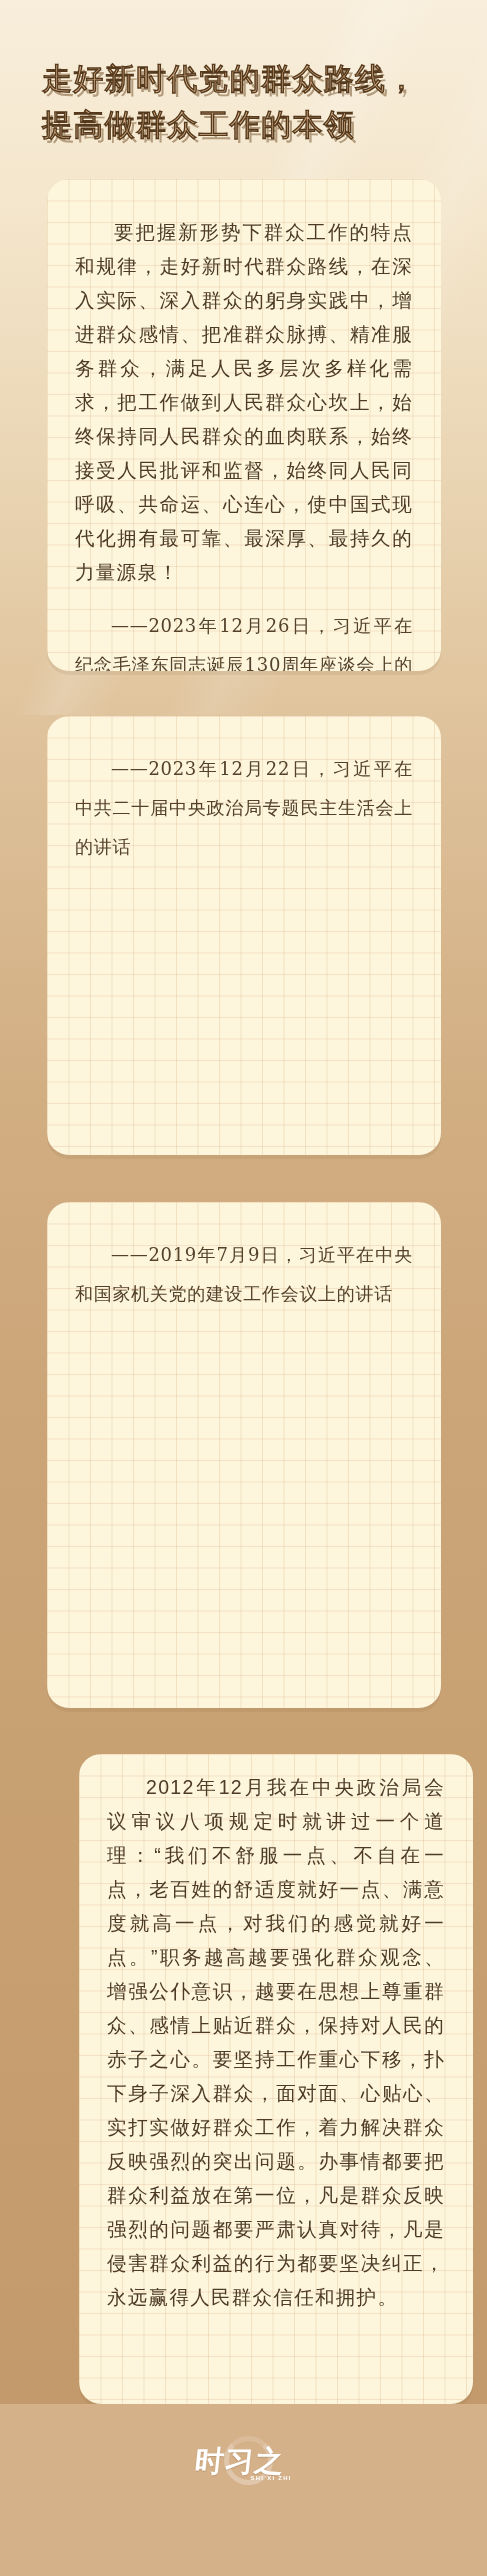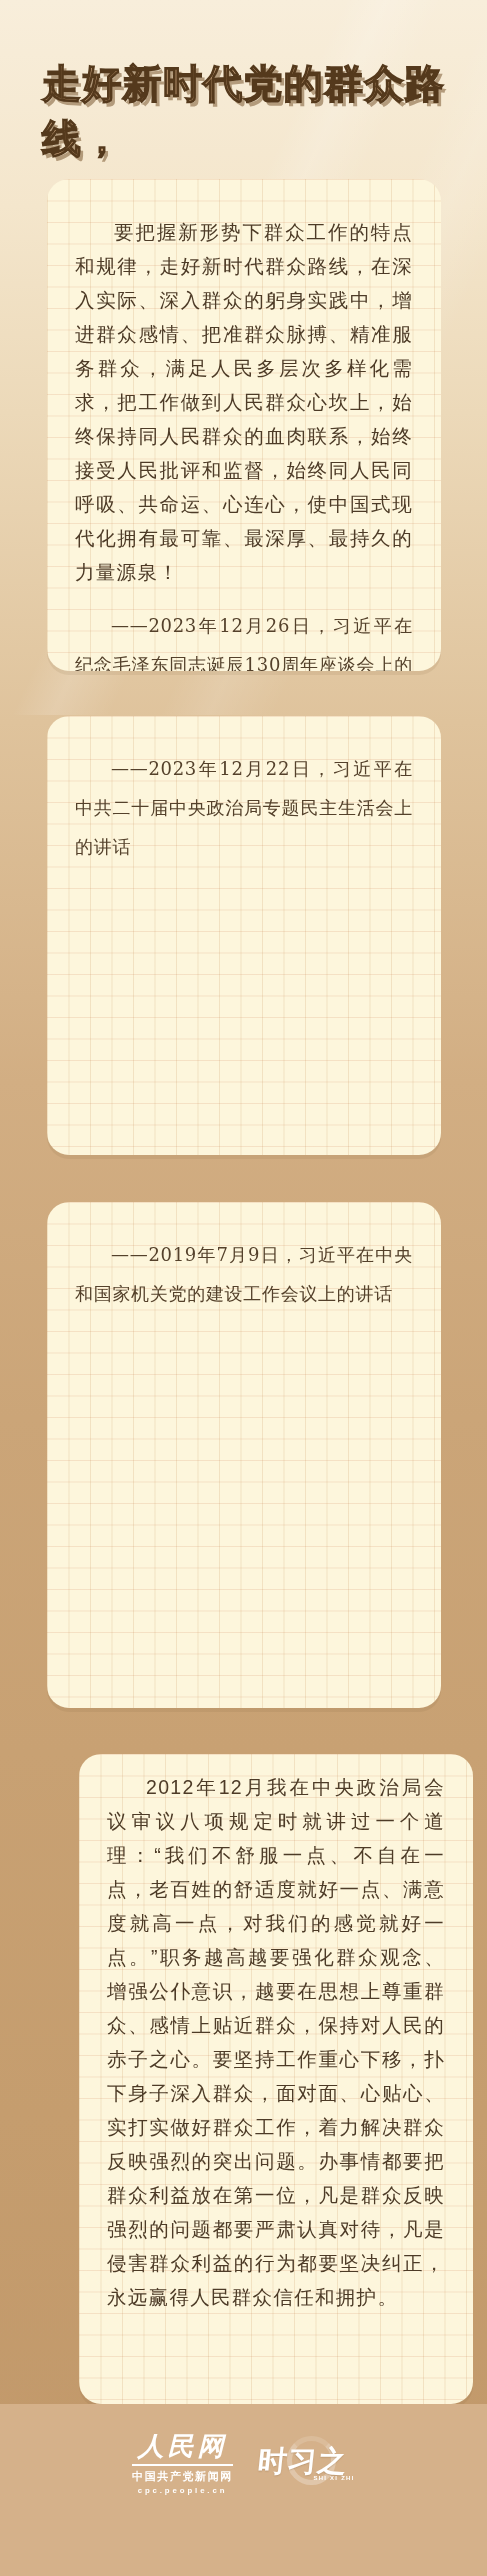--- a/index.html
+++ b/index.html
@@ -17,21 +17,21 @@
   
   #page::before{
     content:"";position:absolute;left:0;top:0;width:488px;height:715px;
     background:
       linear-gradient(115deg, transparent 42%, rgba(255,255,255,.16) 47%, transparent 54%),
       linear-gradient(115deg, transparent 60%, rgba(255,255,255,.12) 66%, transparent 74%);
     pointer-events:none;
   }
   .title{
     position:absolute;left:42px;top:56px;width:416px;
-    font-weight:700;font-size:39px;line-height:55px;letter-spacing:1.3px;
+    font-weight:400;font-size:30px;line-height:46px;letter-spacing:1.3px;
     color:#d8b18a;
     -webkit-text-stroke:1.4px #54391c;
     text-shadow:3.3px 3.9px 0 rgba(111,75,35,.5);
   }
   .card{
     position:absolute;left:47px;width:394px;
     background-color:#fdf6dc;
     background-image:
       linear-gradient(to right, rgba(201,152,98,.22) 0.7px, transparent 0.7px),
       linear-gradient(to bottom, rgba(214,150,110,.22) 0.7px, transparent 0.7px);
@@ -95,20 +95,21 @@
   #card-3{top:1202px;height:506px;}
   #card-4{top:1754px;height:650px;margin-left:32px;}
 </style>
 </head>
 <body>
 
 <div id="page">
 
   <div class="title">
     <div>走好新时代党的群众路线，</div>
+    <div>提高做群众工作的本领</div>
   </div>
 
   <div id="card-1" class="card first">
     <p class="quote">要把握新形势下群众工作的特点和规律，走好新时代群众路线，在深入实际、深入群众的躬身实践中，增进群众感情、把准群众脉搏、精准服务群众，满足人民多层次多样化需求，把工作做到人民群众心坎上，始终保持同人民群众的血肉联系，始终接受人民批评和监督，始终同人民同呼吸、共命运、心连心，使中国式现代化拥有最可靠、最深厚、最持久的力量源泉！</p>
     <p class="src">——2023年12月26日，习近平在纪念毛泽东同志诞辰130周年座谈会上的讲话</p>
   </div>
 
   <div id="card-2" class="card">
     <p class="src">——2023年12月22日，习近平在中共二十届中央政治局专题民主生活会上的讲话</p>
   </div>
@@ -117,25 +118,20 @@
     <p class="src">——2019年7月9日，习近平在中央和国家机关党的建设工作会议上的讲话</p>
   </div>
 
   <div id="card-4" class="card">
     <p class="quote">2012年12月我在中央政治局会议审议八项规定时就讲过一个道理：“我们不舒服一点、不自在一点，老百姓的舒适度就好一点、满意度就高一点，对我们的感觉就好一点。”职务越高越要强化群众观念、增强公仆意识，越要在思想上尊重群众、感情上贴近群众，保持对人民的赤子之心。要坚持工作重心下移，扑下身子深入群众，面对面、心贴心、实打实做好群众工作，着力解决群众反映强烈的突出问题。办事情都要把群众利益放在第一位，凡是群众反映强烈的问题都要严肃认真对待，凡是侵害群众利益的行为都要坚决纠正，永远赢得人民群众信任和拥护。</p>
   </div>
 
   <div id="footer-band"></div>
 
   <div class="logos">
-    <div class="pd-logo">
-      <div class="pd-script">人民网</div>
-      <div class="pd-cn">中国共产党新闻网</div>
-      <div class="pd-url">cpc.people.cn</div>
-    </div>
     <div class="sxz">
       <div class="sxz-ring"></div>
       <div class="sxz-text">时习之</div>
       <div class="sxz-pinyin">SHI XI ZHI</div>
     </div>
   </div>
 
 </div>
 
 

